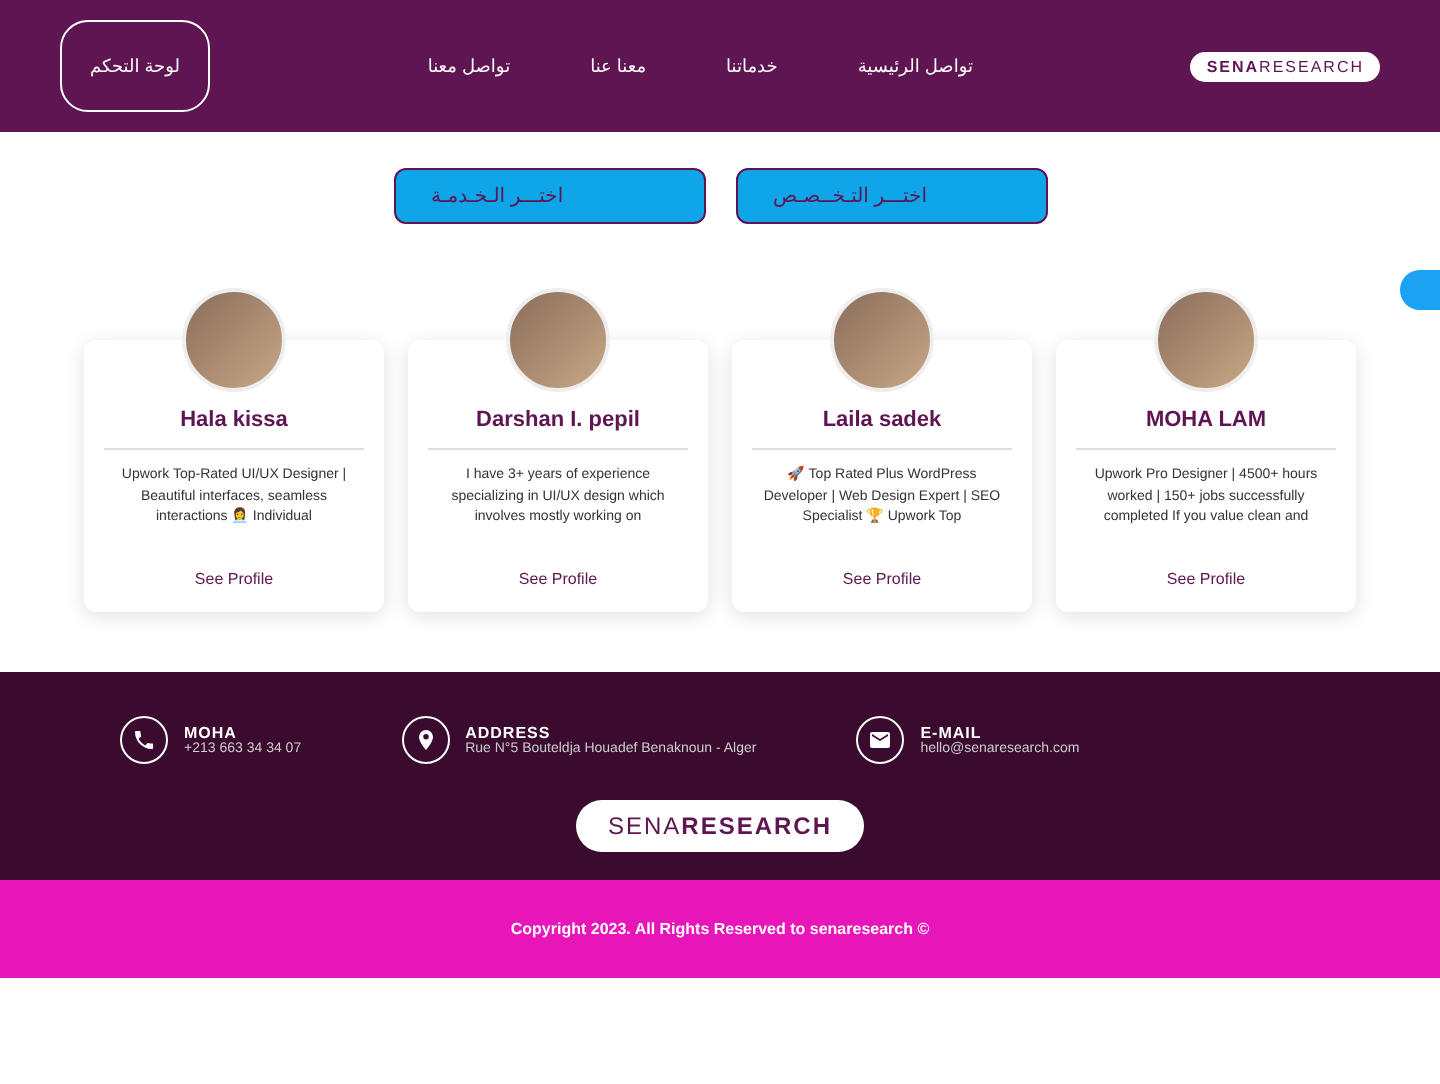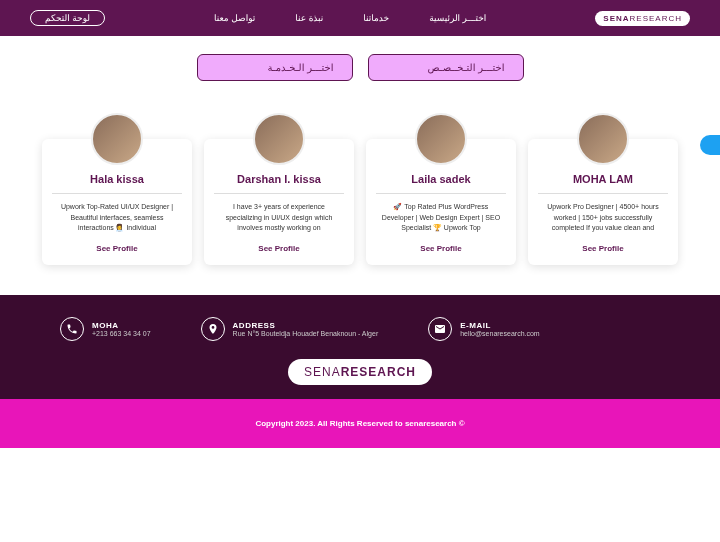--- a/index.html
+++ b/index.html
@@ -2,31 +2,31 @@
 <html dir="rtl"><head>
 <meta charset="utf-8">
 <style>
 *{margin:0;padding:0;box-sizing:border-box;font-family:Arial,sans-serif}
 body{background:#fff;width:720px;font-size:9px}
 .header{background:#5e1551;padding:10px 30px;display:flex;align-items:center;justify-content:space-between;direction:rtl}
 .logo{background:#fff;color:#5e1551;font-weight:bold;padding:3px 8px;border-radius:12px;font-size:8px;letter-spacing:1px}
 .logo .thin{font-weight:300}
 .nav{display:flex;gap:40px}
 .nav a{color:#fff;text-decoration:none;font-size:9px}
-.dash-btn{border:1.5px solid #fff;color:#fff;background:transparent;padding:2px 14px;border-radius:14px;font-size:9px;cursor:pointer}
+.dash-btn{border:1.5px solid #fff;color:#fff;background:transparent;padding:17px 14px;border-radius:14px;font-size:9px;cursor:pointer}
 .search-bar{background:#fff;padding:18px 0;display:flex;justify-content:center;gap:15px;direction:rtl}
-.sel{border:1.5px solid #5e1551;color:#5e1551;background:#f0abfc;padding:7px 18px;border-radius:6px;font-size:10px;width:156px;text-align:right;cursor:pointer}
+.sel{border:1.5px solid #5e1551;color:#5e1551;background:#0ea5e9;padding:7px 18px;border-radius:6px;font-size:10px;width:156px;text-align:left;cursor:pointer}
 .srch-btn{background:#5e1551;color:#fff;border:none;padding:7px 30px;border-radius:16px;font-size:10px;letter-spacing:4px;cursor:pointer}
 .cards{display:flex;gap:12px;padding:40px 40px 30px;justify-content:center;direction:ltr}
 .card{background:#fff;border-radius:6px;box-shadow:0 2px 10px rgba(0,0,0,.12);width:150px;padding:0 10px 12px;text-align:center;position:relative}
 .avatar{width:52px;height:52px;border-radius:50%;background:linear-gradient(135deg,#8a6d5a,#c9a887);margin:-26px auto 8px;border:2px solid #eee;display:block}
 .card h3{color:#5e1551;font-size:11px;font-weight:bold;margin:6px 0 4px}
 .divider{border:none;border-top:1px solid #ddd;margin:8px 0}
 .desc{font-size:7px;color:#333;line-height:1.5;height:42px;overflow:hidden;padding:0 2px}
-.see{color:#5e1551;font-weight:bold;font-size:8px;cursor:pointer}
+.see{color:#5e1551;font-weight:normal;font-size:8px;margin-top:10px;cursor:pointer}
 .footer-dark{background:#3a0b2f;color:#fff;padding:22px 60px 14px;direction:ltr}
 .contact-row{display:flex;gap:50px;margin-bottom:18px}
 .contact{display:flex;align-items:center;gap:8px}
 .cicon{width:24px;height:24px;border:1.5px solid #fff;border-radius:50%;display:flex;align-items:center;justify-content:center;flex-shrink:0}
 .cicon svg{width:12px;height:12px;fill:#fff}
 .ctxt .lbl{font-size:8px;font-weight:bold;letter-spacing:.5px}
 .ctxt .val{font-size:7px;color:#ccc}
 .footer-logo{text-align:center;margin-top:6px}
 .footer-logo .badge{display:inline-block;background:#fff;color:#5e1551;padding:6px 16px;border-radius:20px;font-size:12px;font-weight:bold;letter-spacing:1px}
 .footer-logo .badge .thin{color:#5e1551;font-weight:300}
@@ -34,44 +34,44 @@
 .float-badge{position:absolute;right:0;top:135px;width:20px;height:20px;background:#1da1f2;border-radius:50% 0 0 50%}
 </style>
 </head>
 <body>
 
 <div class="float-badge"></div>
 
 <header class="header">
   <div class="logo"><span>SENA</span><span class="thin">RESEARCH</span></div>
   <nav class="nav">
-    <a>اختـــر الرئيسية</a>
+    <a>تواصل الرئيسية</a>
     <a>خدماتنا</a>
-    <a>نبذة عنا</a>
+    <a>معنا عنا</a>
     <a>تواصل معنا</a>
   </nav>
   <button class="dash-btn">لوحة التحكم</button>
 </header>
 
 <div class="search-bar">
   <div class="sel">اختـــر التـخــصـص</div>
   <div class="sel">اختـــر الـخـدمـة</div>
 </div>
 
 <div class="cards">
   <div class="card">
     <div class="avatar"></div>
     <h3>Hala kissa</h3>
     <hr class="divider">
     <div class="desc">Upwork Top-Rated UI/UX Designer | Beautiful interfaces, seamless interactions 👩‍💼 Individual</div>
     <div class="see">See Profile</div>
   </div>
   <div class="card">
     <div class="avatar"></div>
-    <h3>Darshan I. kissa</h3>
+    <h3>Darshan I. pepil</h3>
     <hr class="divider">
     <div class="desc">I have 3+ years of experience specializing in UI/UX design which involves mostly working on</div>
     <div class="see">See Profile</div>
   </div>
   <div class="card">
     <div class="avatar"></div>
     <h3>Laila sadek</h3>
     <hr class="divider">
     <div class="desc">🚀 Top Rated Plus WordPress Developer | Web Design Expert | SEO Specialist 🏆 Upwork Top</div>
     <div class="see">See Profile</div>

